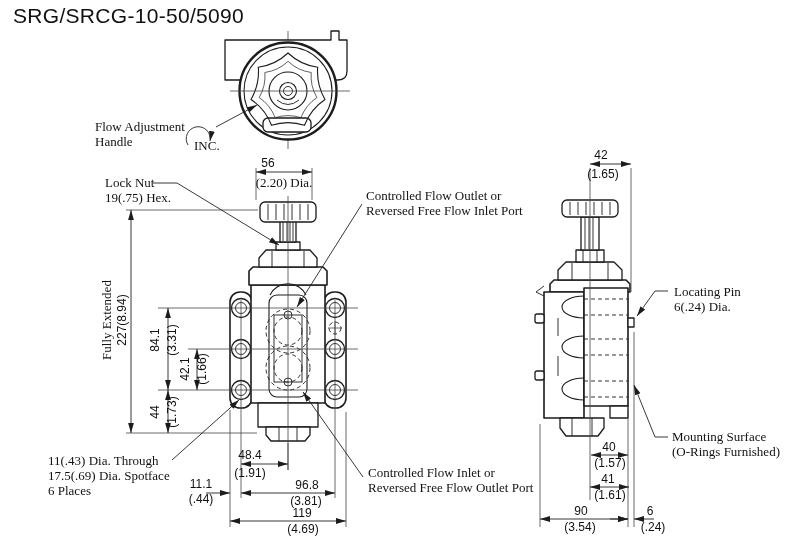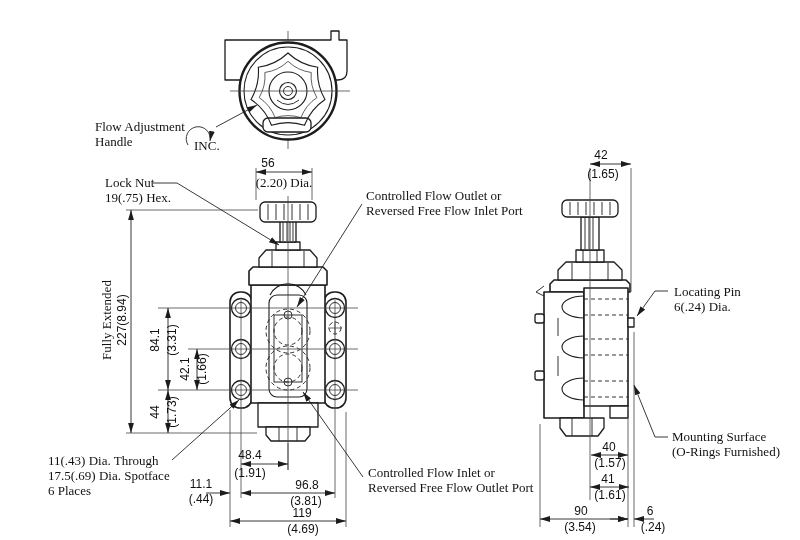--- a/index.html
+++ b/index.html
@@ -16,20 +16,21 @@
   .dim{fill:none;stroke:#222;stroke-width:.9;}
   .dash{stroke-dasharray:4 3;}
   .num{font:12px "Liberation Sans",sans-serif;fill:#111;}
   .lab{font:13px "Liberation Serif",serif;fill:#111;}
   .mid{text-anchor:middle;}
 </style>
 </head>
 <body>
 
 <div id="stage">
+  <div id="title">SRG/SRCG-10-50/5090</div>
 
   <svg width="800" height="540" viewBox="0 0 800 540">
     <defs>
       <marker id="ar" markerUnits="userSpaceOnUse" markerWidth="11" markerHeight="8" refX="10" refY="3.5" orient="auto-start-reverse">
         <path d="M0,0.6 L10,3.5 L0,6.4 Z" fill="#1c1c1c"></path>
       </marker>
     </defs>
 
     <g>
       <line class="cl" x1="288" y1="31" x2="288" y2="149"></line>

